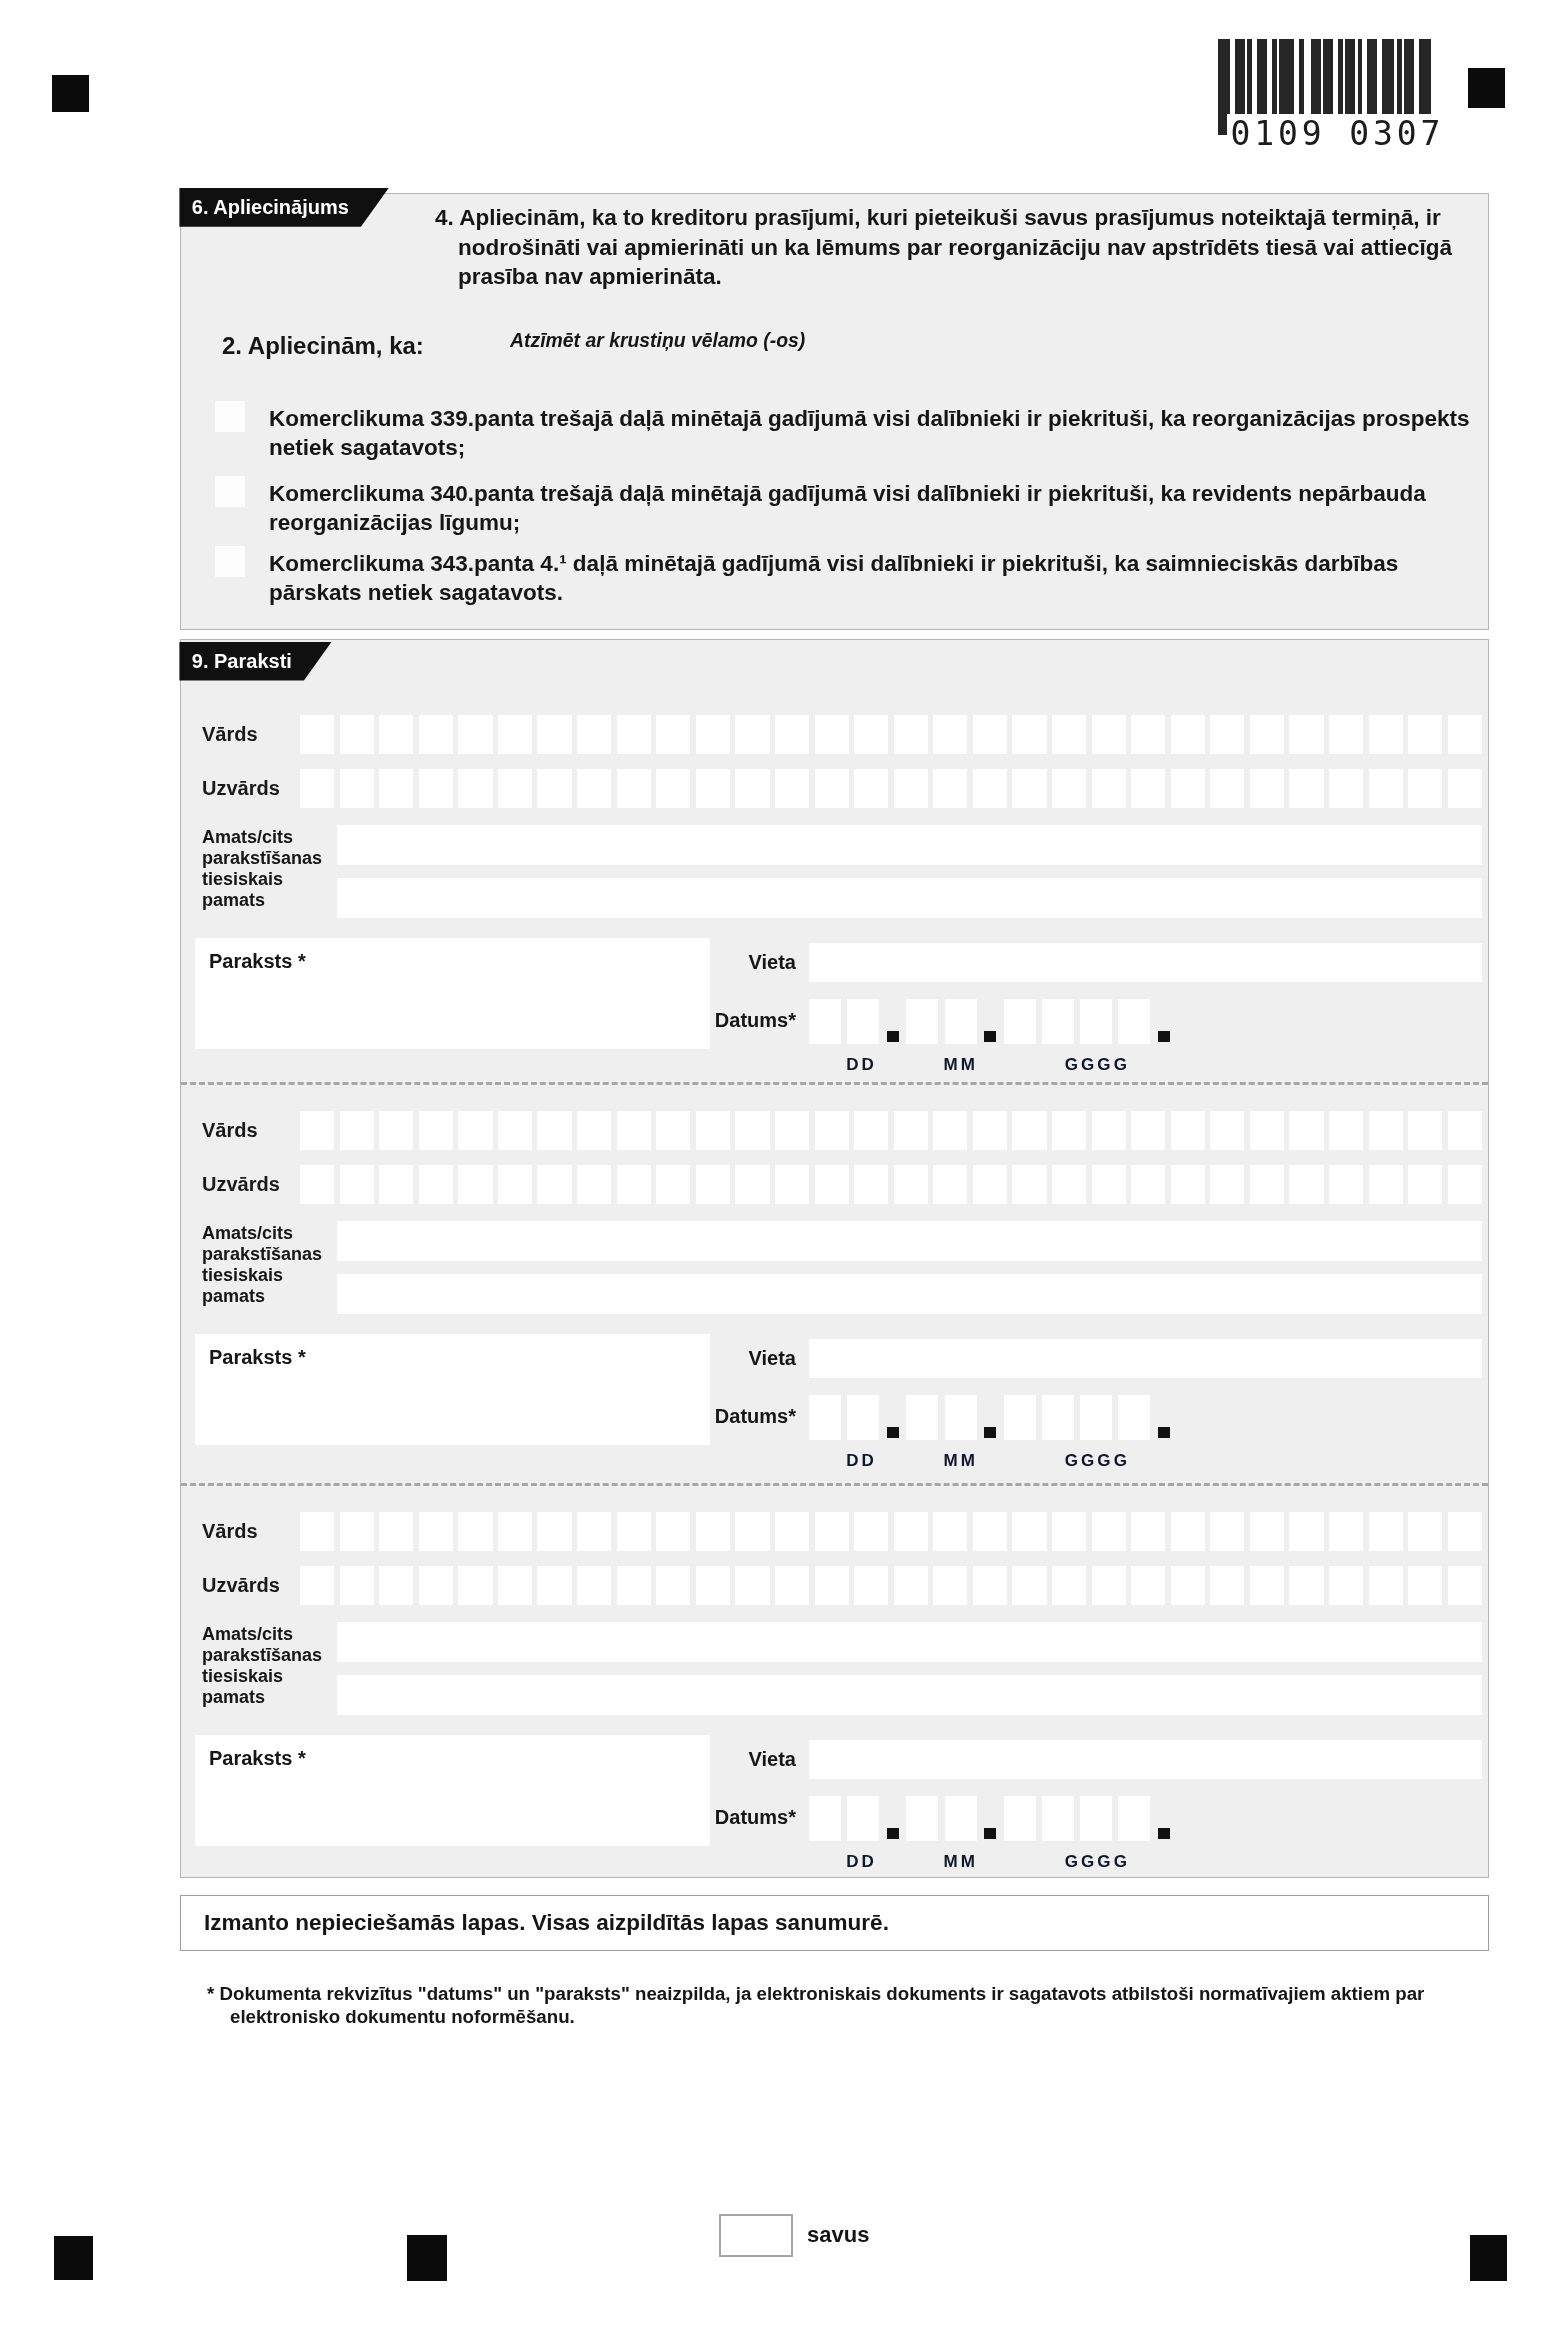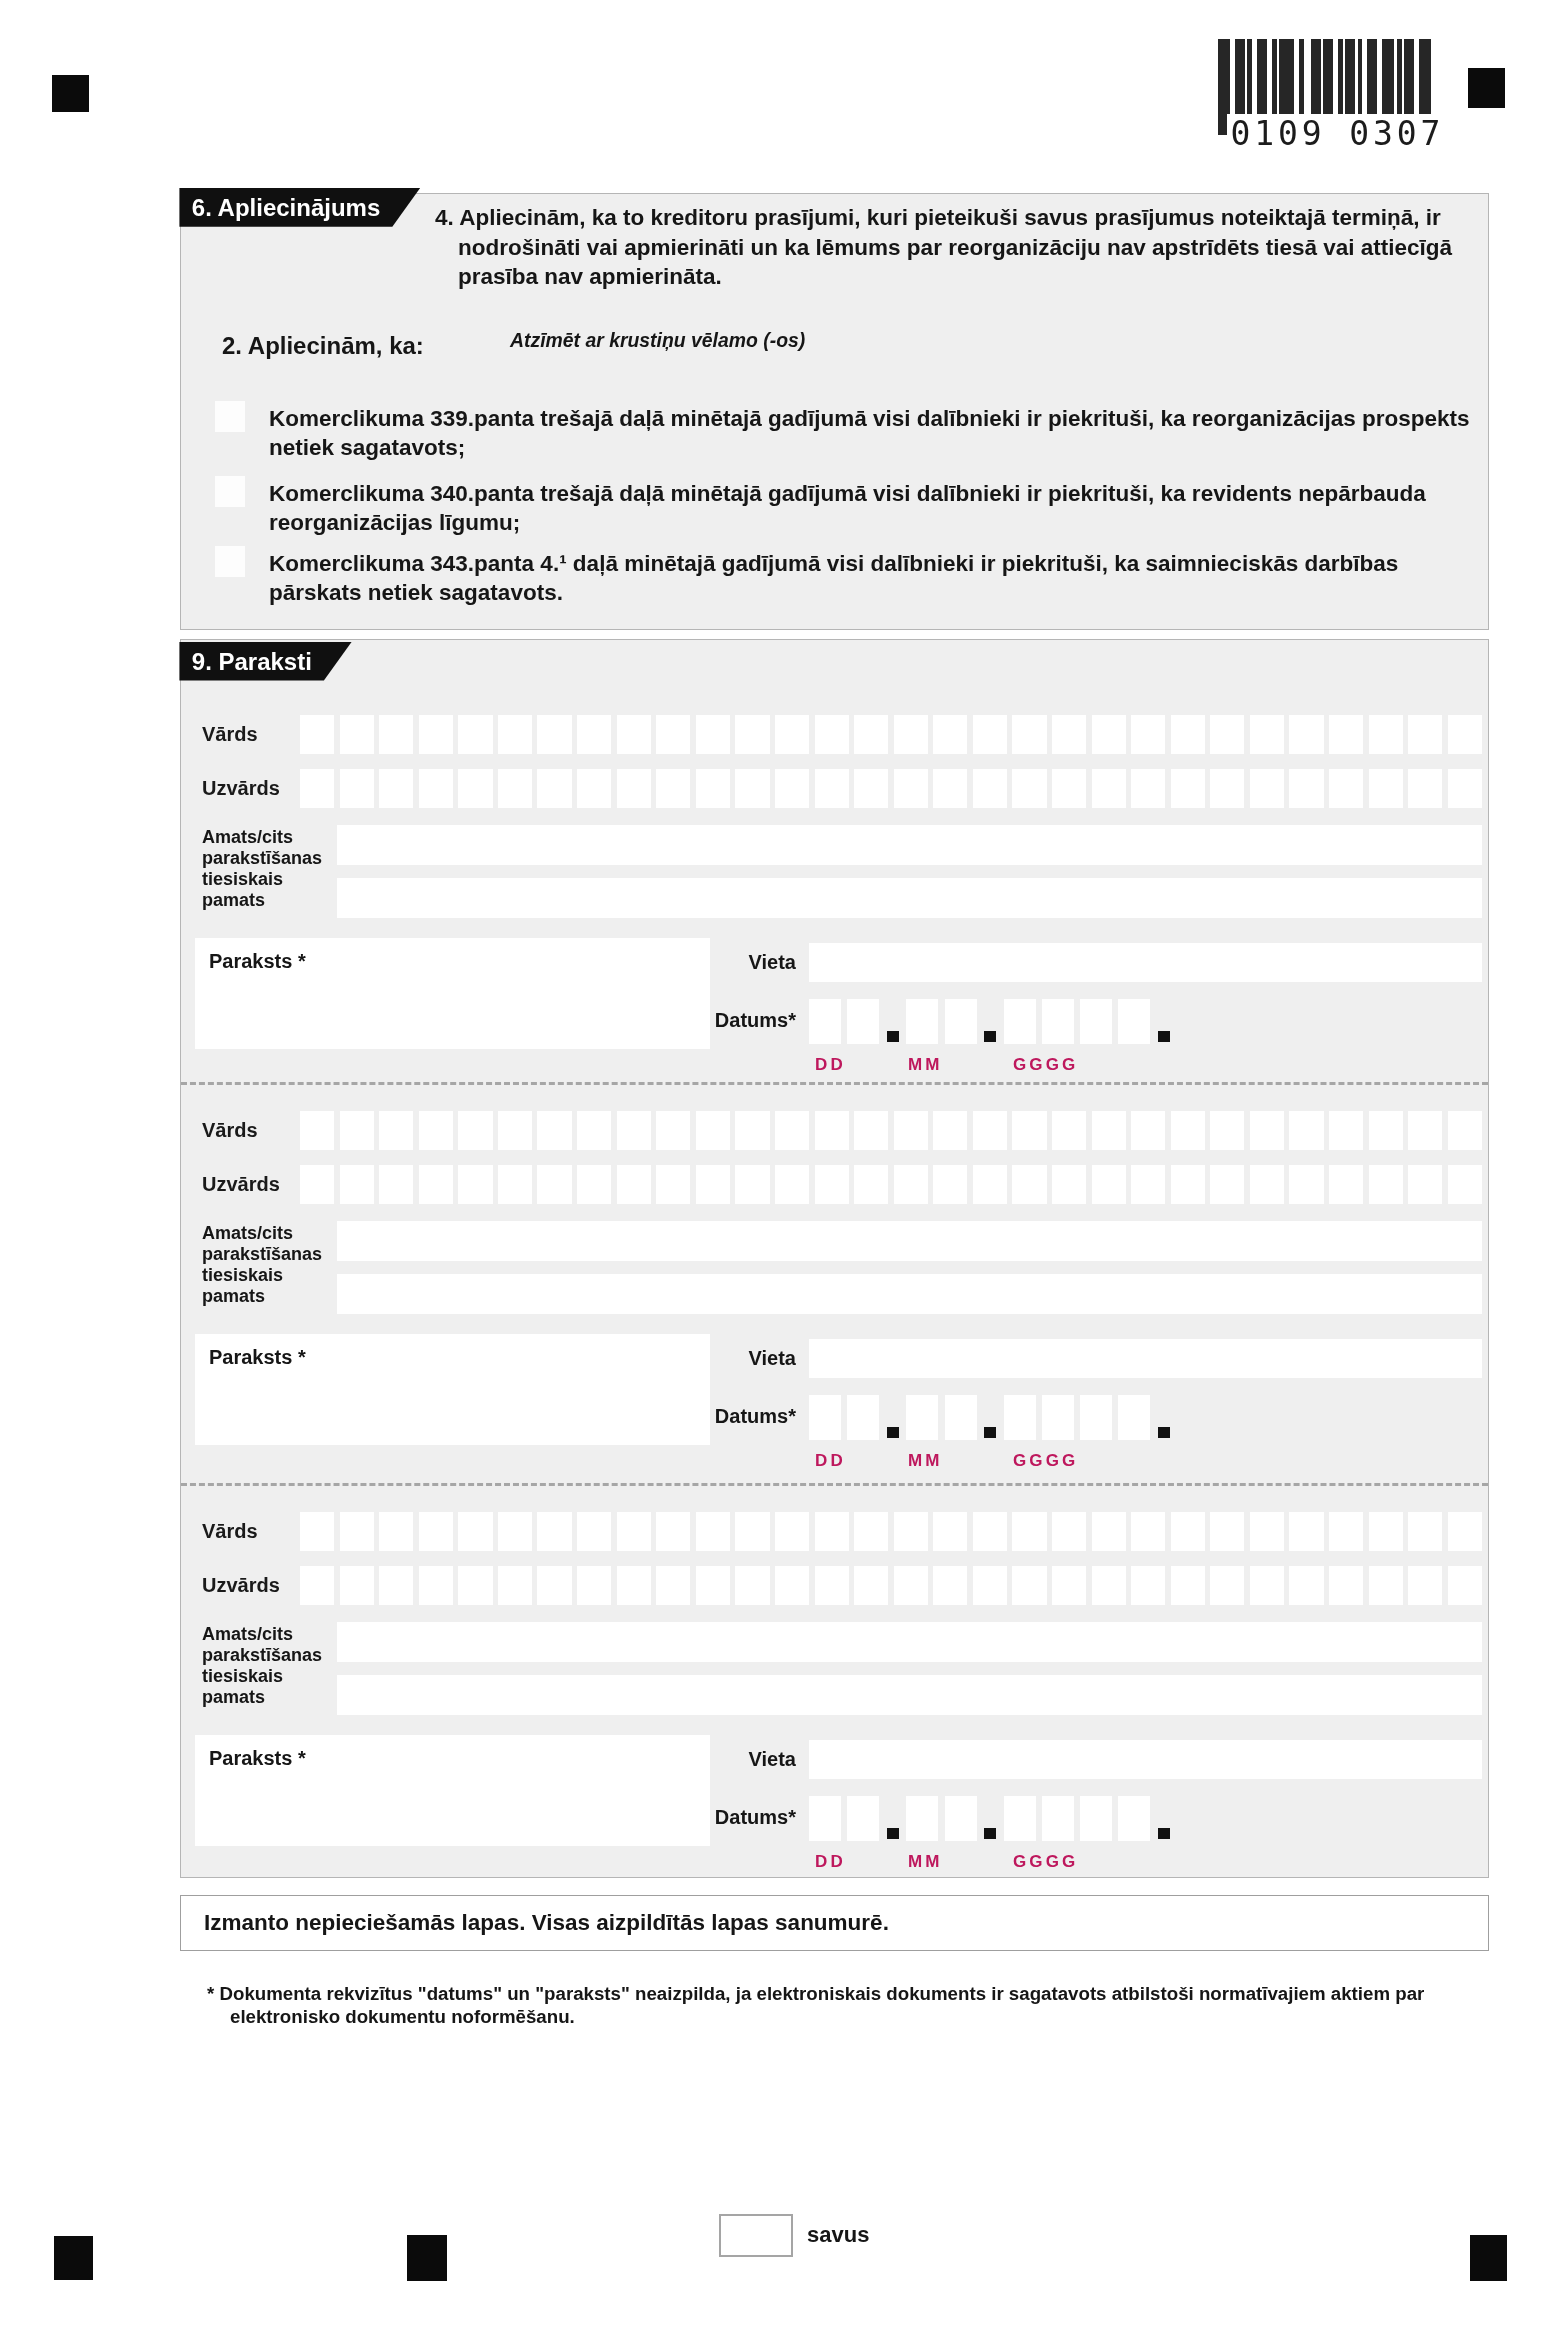--- a/index.html
+++ b/index.html
@@ -23,21 +23,21 @@
   }
   
   .section{
     position:absolute;left:180px;width:1309px;background:#efefef;
     border:1.6px solid #b5b5b5;box-sizing:border-box;
   }
   #section6{top:193px;height:437px;}
   #section7{top:639px;height:1239px;}
   .banner{
     position:absolute;background:#101010;color:#ffffff;font-weight:700;
-    font-size:24px;line-height:39px;padding:0 40px 0 12.4px;white-space:nowrap;
+    font-size:20px;line-height:39px;padding:0 40px 0 12.4px;white-space:nowrap;
     clip-path:polygon(0 0,100% 0,calc(100% - 28px) 100%,0 100%);
   }
   #banner6{left:-1.6px;top:-6.2px;}
   #banner7{left:-1.6px;top:1.6px;}
   .bodytext{font-weight:700;font-size:22.5px;line-height:29.5px;}
   .hang{text-indent:-23px;padding-left:23px;}
   .note-italic{font-style:italic;font-weight:700;font-size:19.4px;}
   .cbox{position:absolute;width:29.5px;height:31px;background:#fdfdfd;}
   .cbtext{position:absolute;font-weight:700;font-size:22.5px;line-height:29px;width:1201px;}
   
@@ -48,21 +48,21 @@
   .letter-row{position:absolute;left:119px;width:1182px;height:39px;display:flex;gap:5.4px;}
   .letter-row div{flex:1;background:#ffffff;}
   .inputbar{position:absolute;left:156px;width:1145px;height:40px;background:#ffffff;}
   .sigbox{position:absolute;left:14px;top:245px;width:515px;height:111px;background:#ffffff;}
   .sigbox span{display:block;padding:12.4px 0 0 14px;font-weight:700;font-size:20px;}
   .right-label{position:absolute;left:498px;width:117px;text-align:right;font-weight:700;font-size:20px;}
   .vieta-bar{position:absolute;left:628px;top:250px;width:673px;height:39px;background:#ffffff;}
   .date-row{position:absolute;left:628px;top:306px;height:45px;display:flex;align-items:stretch;}
   .date-row .dbox{width:32px;background:#ffffff;margin-right:6.2px;}
   .date-row .dot{width:11.7px;height:11.7px;background:#111111;align-self:flex-end;margin:0 7.8px 1.6px 1.6px;}
-  .dmy{position:absolute;font-weight:700;font-size:17px;letter-spacing:3.1px;text-align:left;color:#be185d;}
+  .dmy{position:absolute;font-weight:700;font-size:17px;letter-spacing:3.1px;text-align:right;color:#0f172a;}
   
   #izmanto-box{
     position:absolute;left:180px;top:1895px;width:1309px;height:56px;background:#ffffff;
     border:1.6px solid #9f9f9f;box-sizing:border-box;display:flex;align-items:center;
   }
   #izmanto-box span{padding-left:23px;font-weight:700;font-size:22.5px;}
   #footnote{position:absolute;left:207px;top:1983px;width:1275px;font-weight:700;font-size:18.7px;line-height:22.5px;}
   #lapa-box{position:absolute;left:719px;top:2214px;width:74px;height:43px;background:#ffffff;border:2.3px solid #a5a5a5;box-sizing:border-box;}
   #lapa-label{position:absolute;left:807px;top:2222px;font-weight:700;font-size:22px;}
 </style>

